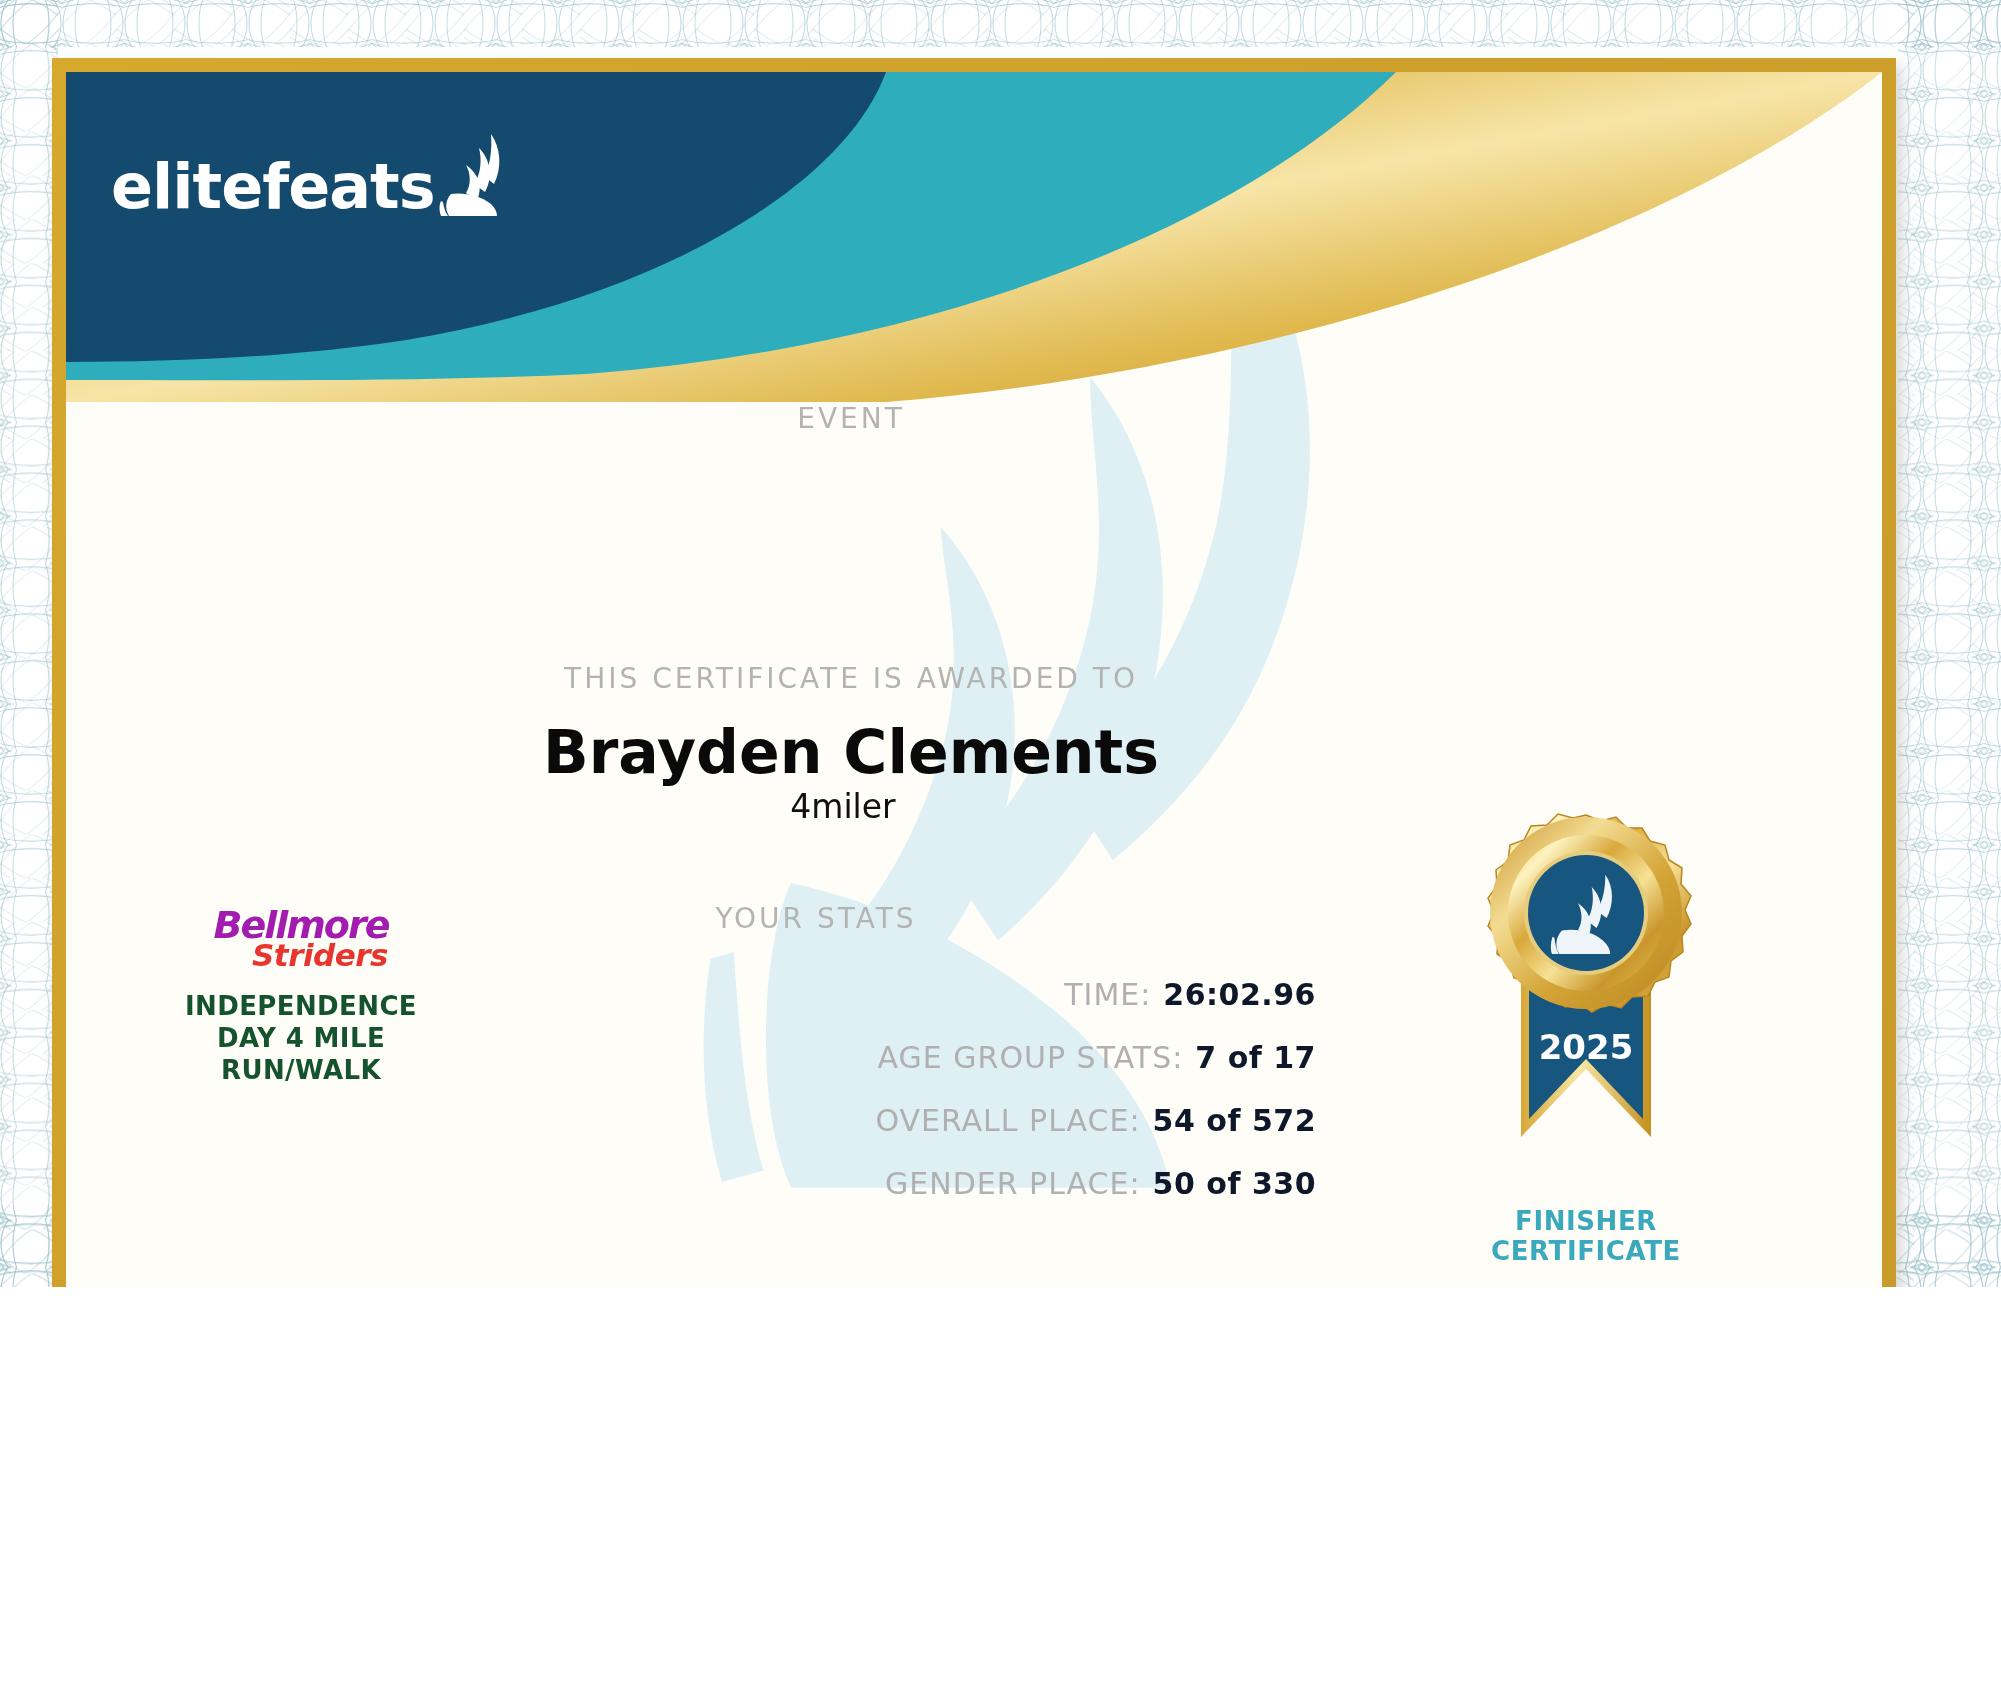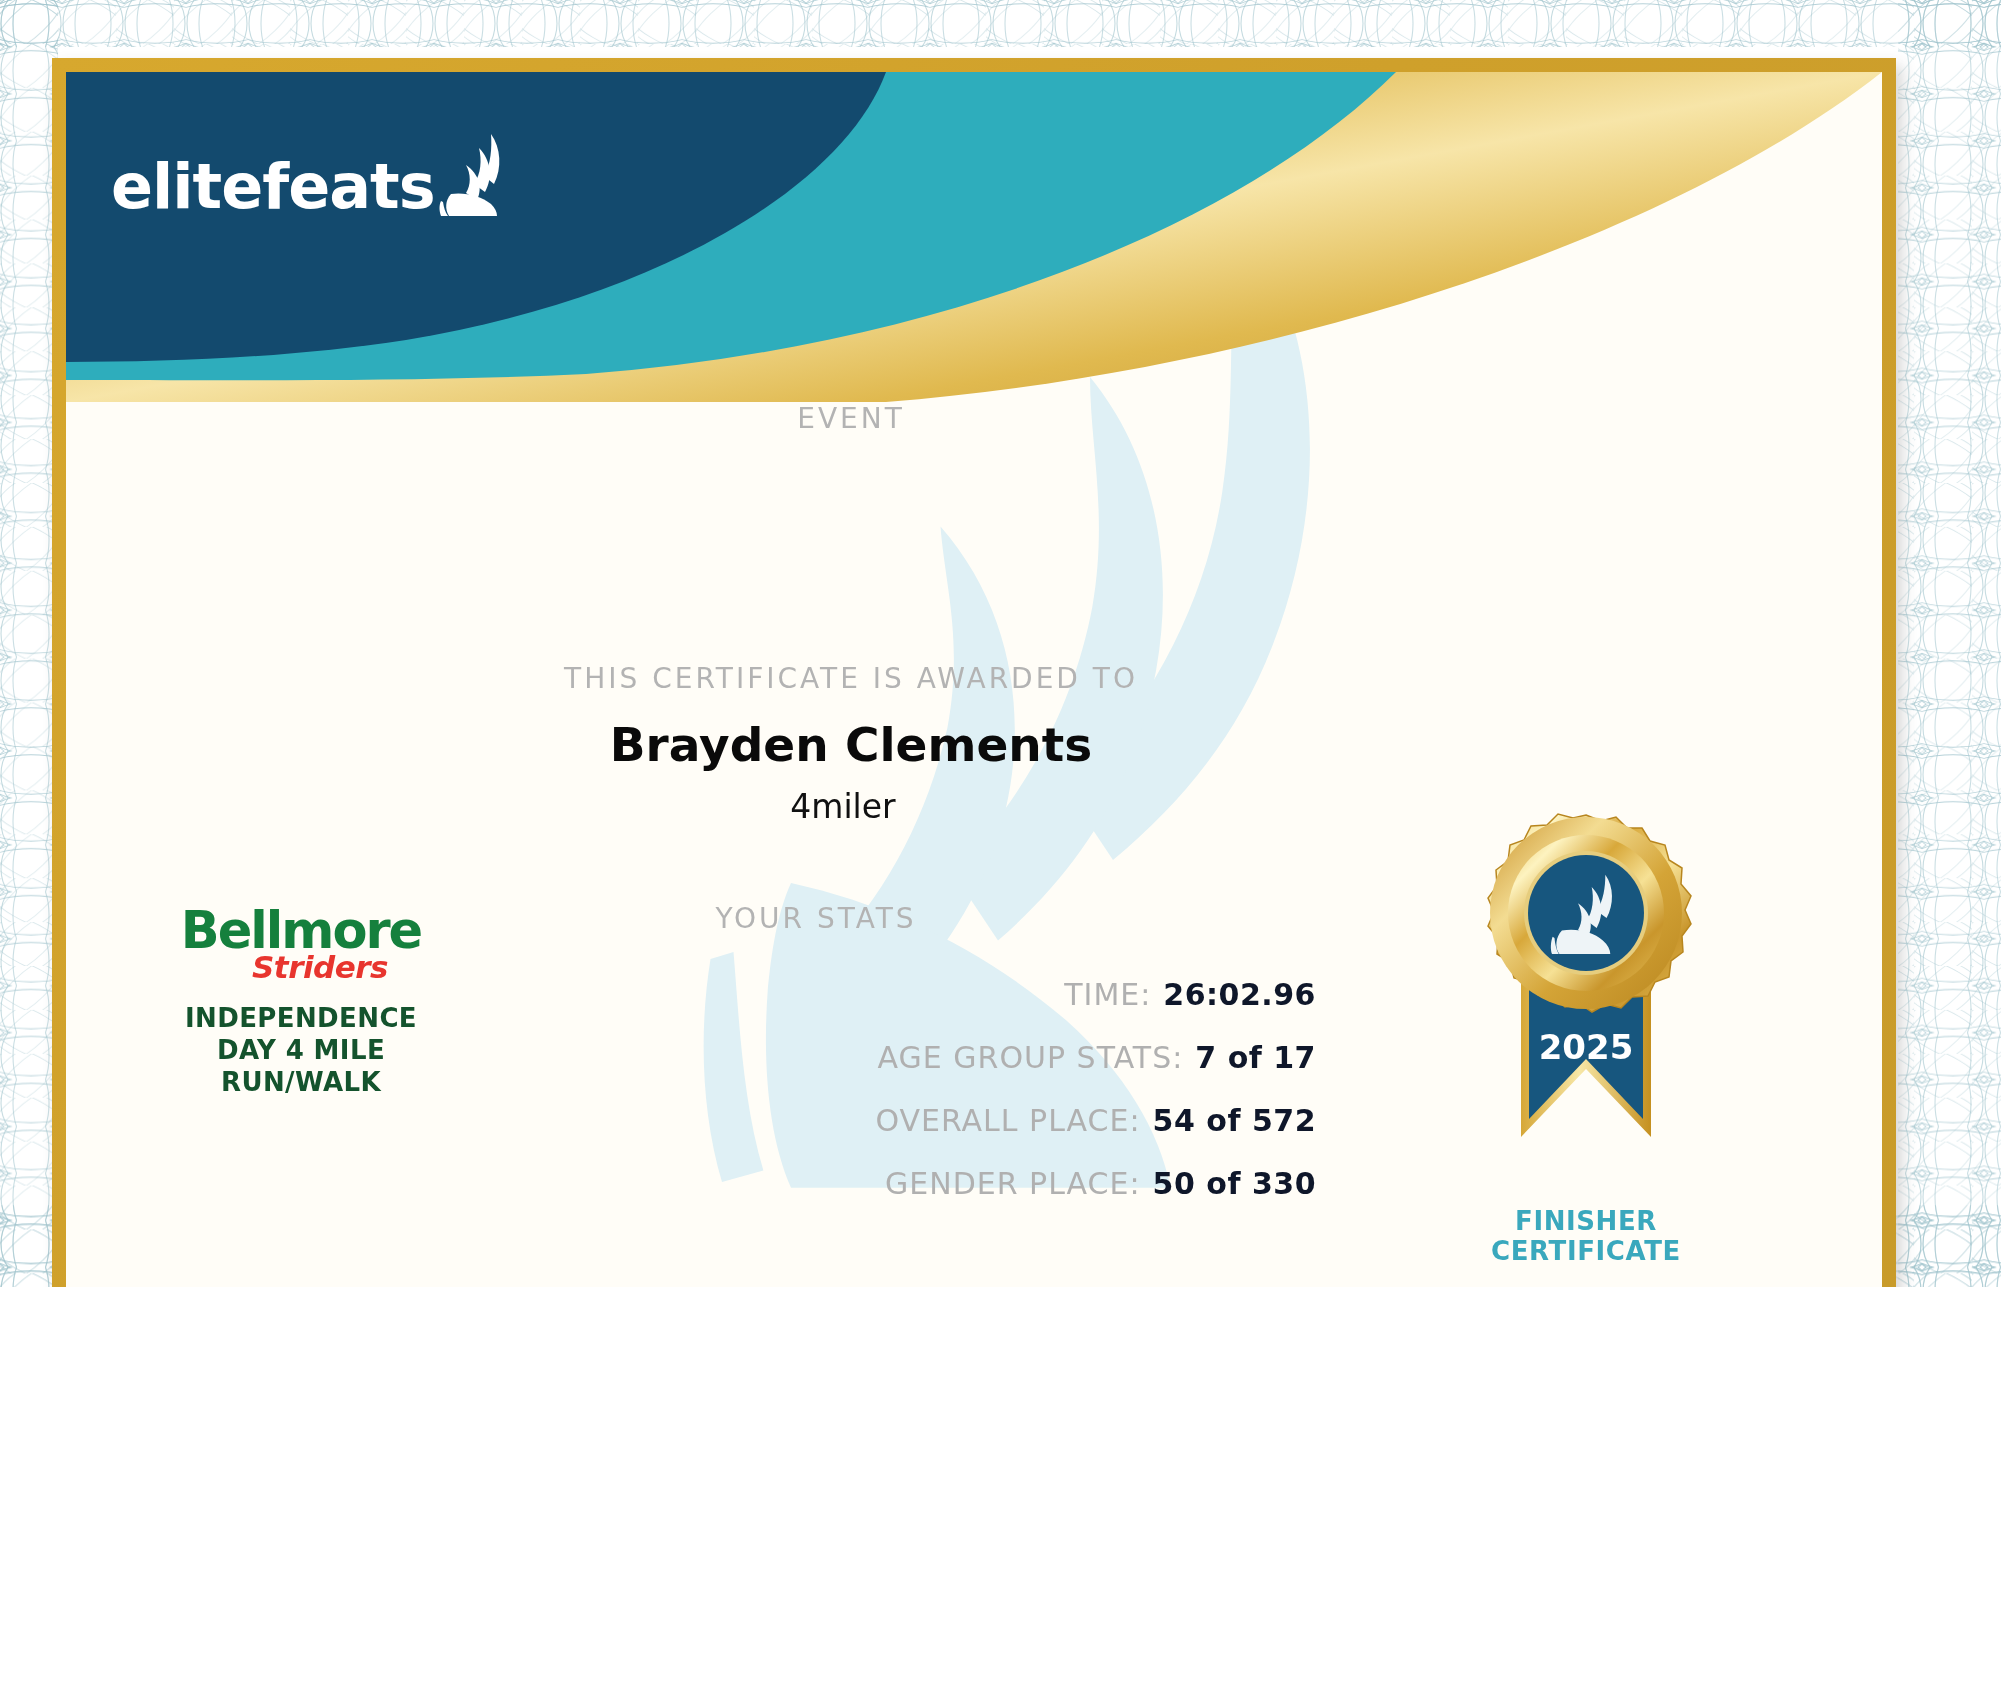--- a/index.html
+++ b/index.html
@@ -131,21 +131,21 @@
     font-size: 28px;
   }
   .recipient-name {
     position: absolute;
     left: 250px;
     top: 645px;
     width: 1070px;
     text-align: center;
     font-family: "DejaVu Sans", sans-serif;
     font-weight: 700;
-    font-size: 47px;
+    font-size: 60px;
     color: #0a0a0a;
   }
   .recipient-sub {
     position: absolute;
     left: 242px;
     top: 715px;
     width: 1070px;
     text-align: center;
     font-family: "DejaVu Sans", sans-serif;
     font-weight: 400;
@@ -193,23 +193,24 @@
     position: absolute;
     left: 90px;
     top: 835px;
     width: 290px;
     text-align: center;
     z-index: 6;
   }
   .striders-word {
     position: relative;
     font-family: "DejaVu Sans", sans-serif;
-    font-weight: 700;
-    font-size: 51px;
-    color: #15803d;
+    font-style: italic;
+    font-weight: 700;
+    font-size: 38px;
+    color: #a21caf;
     line-height: 0.95;
     letter-spacing: -2px;
   }
   .striders-sub {
     font-family: "DejaVu Sans", sans-serif;
     font-style: italic;
     font-weight: 700;
     font-size: 31px;
     color: #e8352e;
     letter-spacing: -0.5px;

